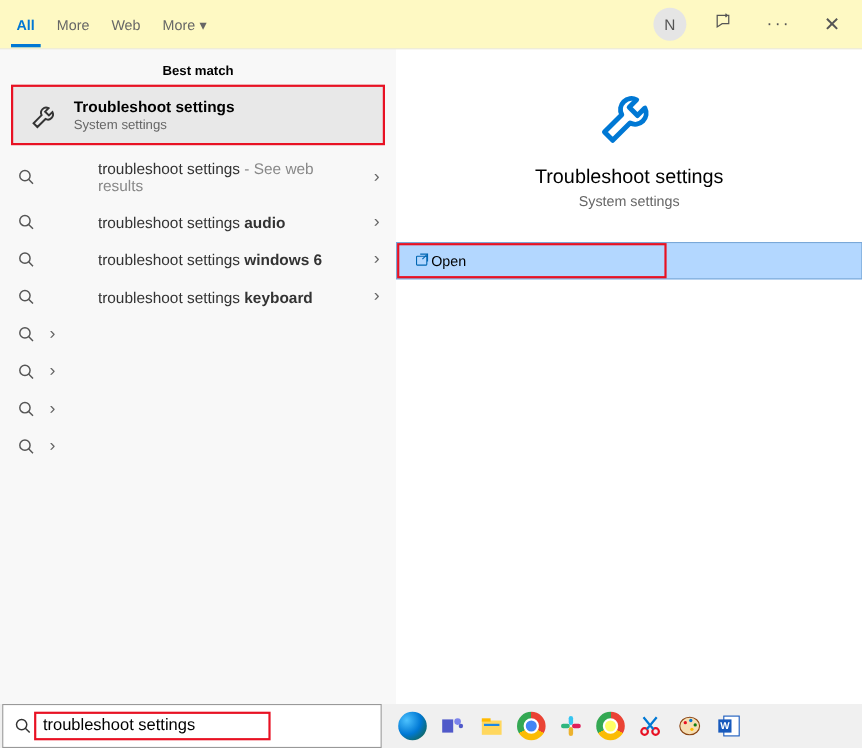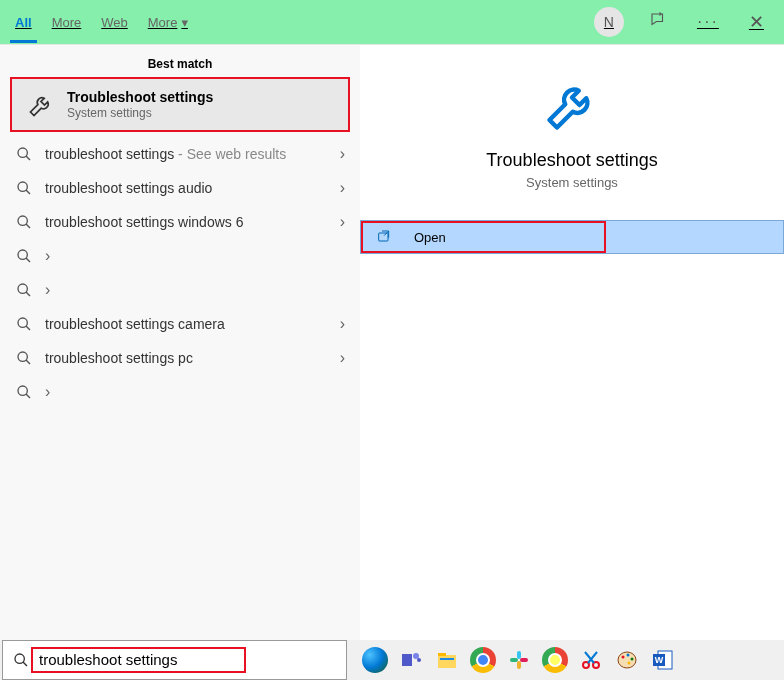--- a/index.html
+++ b/index.html
@@ -1,18 +1,18 @@
 <!DOCTYPE html>
 <html><head>
   <meta charset="utf-8">
   <style>
     * { margin: 0; padding: 0; box-sizing: border-box; font-family: 'Segoe UI', sans-serif; }
     body { width: 784px; height: 680px; background: #f8f8f8; position: relative; overflow: hidden; }
     
-    .top-tabs { height: 45px; display: flex; align-items: center; padding: 0 15px; background: #86efac; border-bottom: 1px solid #e5e5e5; gap: 20px; text-decoration: underline; }
+    .top-tabs { height: 45px; display: flex; align-items: center; padding: 0 15px; background: #fef9c3; border-bottom: 1px solid #e5e5e5; gap: 20px; }
     .top-tabs .tab { color: #666; font-size: 13px; cursor: pointer; padding: 12px 0; position: relative; }
     .top-tabs .tab.active { color: #0078d4; font-weight: 600; }
     .top-tabs .tab.active::after { content: ''; position: absolute; bottom: -1px; left: -5px; right: -5px; height: 3px; background: #0078d4; }
     .top-tabs .more-tab { display: flex; align-items: center; gap: 4px; color: #666; justify-content: space-between; }
     .top-tabs .spacer { flex: 1; }
     .top-tabs .avatar { width: 30px; height: 30px; border-radius: 50%; background: #e5e5e5; display: flex; align-items: center; justify-content: center; color: #555; font-size: 14px; }
     .top-tabs .hdr-icon { color: #555; cursor: pointer; padding: 5px; }
     .top-tabs .dots { font-size: 16px; letter-spacing: 2px; }
     .top-tabs .close-x { font-size: 18px; font-weight: 300; }
     
@@ -22,31 +22,31 @@
     .section-header { font-size: 12px; font-weight: 600; color: #000; padding: 12px 15px 6px; text-align: center; }
     
     .best-match-item { display: flex; align-items: center; padding: 10px 15px; background: #e8e8e8; gap: 12px; cursor: pointer; margin: 0 10px 5px 10px; }
     .best-match-item .wrench-sm { width: 28px; height: 28px; flex-shrink: 0; }
     .best-match-item .bm-title { font-size: 14px; font-weight: 600; color: #000; }
     .best-match-item .bm-sub { font-size: 12px; color: #666; margin-top: 1px; }
     .hl-red { border: 2px solid #e81123; }
     
     .web-item { display: flex; align-items: center; padding: 8px 15px; gap: 12px; cursor: pointer; }
     .web-item .search-sm { width: 18px; flex-shrink: 0; color: #555; }
-    .web-item .wi-text { font-size: 14px; color: #333; flex: 1; }
-    .web-item .wi-text b { font-weight: 400; }
+    .web-item .wi-text { font-size: 14px; color: #333; flex: 1; margin-left: 44px; }
+    .web-item .wi-text b { font-weight: 700; }
     .web-item .wi-text .grey { color: #888; }
     .web-item .chev { color: #666; font-size: 16px; }
     
     .right-panel { flex: 1; background: #fff; display: flex; flex-direction: column; align-items: center; padding-top: 30px; }
     .big-icon { width: 60px; height: 60px; margin-bottom: 15px; }
     .rp-title { font-size: 18px; color: #000; margin-bottom: 4px; }
     .rp-sub { font-size: 13px; color: #666; margin-bottom: 30px; }
     
-    .open-btn { width: 100%; background: #b3d7ff; border: 1px solid #7aa8d8; display: flex; align-items: center; padding: 8px 15px; gap: 22px; cursor: pointer; font-size: 13px; color: #000; position: relative; }
+    .open-btn { width: 100%; background: #b3d7ff; border: 1px solid #7aa8d8; display: flex; align-items: center; padding: 8px 15px; gap: 0; cursor: pointer; font-size: 13px; color: #000; position: relative; }
     .open-btn .open-hl { position: absolute; left: 0; top: 0; bottom: 0; width: 245px; border: 2px solid #e81123; pointer-events: none; }
     .open-ico { width: 16px; height: 16px; }
     
     .taskbar { position: absolute; bottom: 0; left: 0; right: 0; height: 40px; display: flex; align-items: center; background: #f0f0f0; }
     .search-box { width: 345px; height: 40px; background: #fff; border: 1px solid #999; display: flex; align-items: center; padding: 0 10px; gap: 10px; margin: 0 2px; }
     .search-box .si { color: #333; }
     .search-box input { border: none; outline: none; font-size: 15px; flex: 1; }
     .search-hl { border: 2px solid #e81123; padding: 2px 6px; margin-left: -8px; }
     .task-icons { display: flex; align-items: center; gap: 4px; padding: 0 10px; }
     .task-icons .ti { width: 32px; height: 32px; display: flex; align-items: center; justify-content: center; cursor: pointer; border-radius: 3px; }
@@ -113,43 +113,42 @@
             <path d="M21 21l-6-6"></path>
           </svg>
     <span class="wi-text">troubleshoot settings <b>windows 6</b><span class="grey"></span></span>
     <span class="chev">›</span>
         </div>
         <div class="web-item">
     <svg class="search-sm" width="16" height="16" viewBox="0 0 24 24" fill="none" stroke="currentColor" stroke-width="2">
             <circle cx="10" cy="10" r="7"></circle>
             <path d="M21 21l-6-6"></path>
           </svg>
-    <span class="chev">›</span>
-        </div>
-        <div class="web-item">
-    <svg class="search-sm" width="16" height="16" viewBox="0 0 24 24" fill="none" stroke="currentColor" stroke-width="2">
-            <circle cx="10" cy="10" r="7"></circle>
-            <path d="M21 21l-6-6"></path>
-          </svg>
-    <span class="chev">›</span>
-        </div>
-        <div class="web-item">
-    <svg class="search-sm" width="16" height="16" viewBox="0 0 24 24" fill="none" stroke="currentColor" stroke-width="2">
-            <circle cx="10" cy="10" r="7"></circle>
-            <path d="M21 21l-6-6"></path>
-          </svg>
-    <span class="wi-text">troubleshoot settings <b>camera</b><span class="grey"></span></span>
-    <span class="chev">›</span>
-        </div>
-        <div class="web-item">
-    <svg class="search-sm" width="16" height="16" viewBox="0 0 24 24" fill="none" stroke="currentColor" stroke-width="2">
-            <circle cx="10" cy="10" r="7"></circle>
-            <path d="M21 21l-6-6"></path>
-          </svg>
-    <span class="wi-text">troubleshoot settings <b>pc</b><span class="grey"></span></span>
+    <span class="wi-text">troubleshoot settings <b>keyboard</b><span class="grey"></span></span>
+    <span class="chev">›</span>
+        </div>
+        <div class="web-item">
+    <svg class="search-sm" width="16" height="16" viewBox="0 0 24 24" fill="none" stroke="currentColor" stroke-width="2">
+            <circle cx="10" cy="10" r="7"></circle>
+            <path d="M21 21l-6-6"></path>
+          </svg>
+    <span class="chev">›</span>
+        </div>
+        <div class="web-item">
+    <svg class="search-sm" width="16" height="16" viewBox="0 0 24 24" fill="none" stroke="currentColor" stroke-width="2">
+            <circle cx="10" cy="10" r="7"></circle>
+            <path d="M21 21l-6-6"></path>
+          </svg>
+    <span class="chev">›</span>
+        </div>
+        <div class="web-item">
+    <svg class="search-sm" width="16" height="16" viewBox="0 0 24 24" fill="none" stroke="currentColor" stroke-width="2">
+            <circle cx="10" cy="10" r="7"></circle>
+            <path d="M21 21l-6-6"></path>
+          </svg>
     <span class="chev">›</span>
         </div>
         <div class="web-item">
     <svg class="search-sm" width="16" height="16" viewBox="0 0 24 24" fill="none" stroke="currentColor" stroke-width="2">
             <circle cx="10" cy="10" r="7"></circle>
             <path d="M21 21l-6-6"></path>
           </svg>
     <span class="chev">›</span>
         </div>
       </div>

